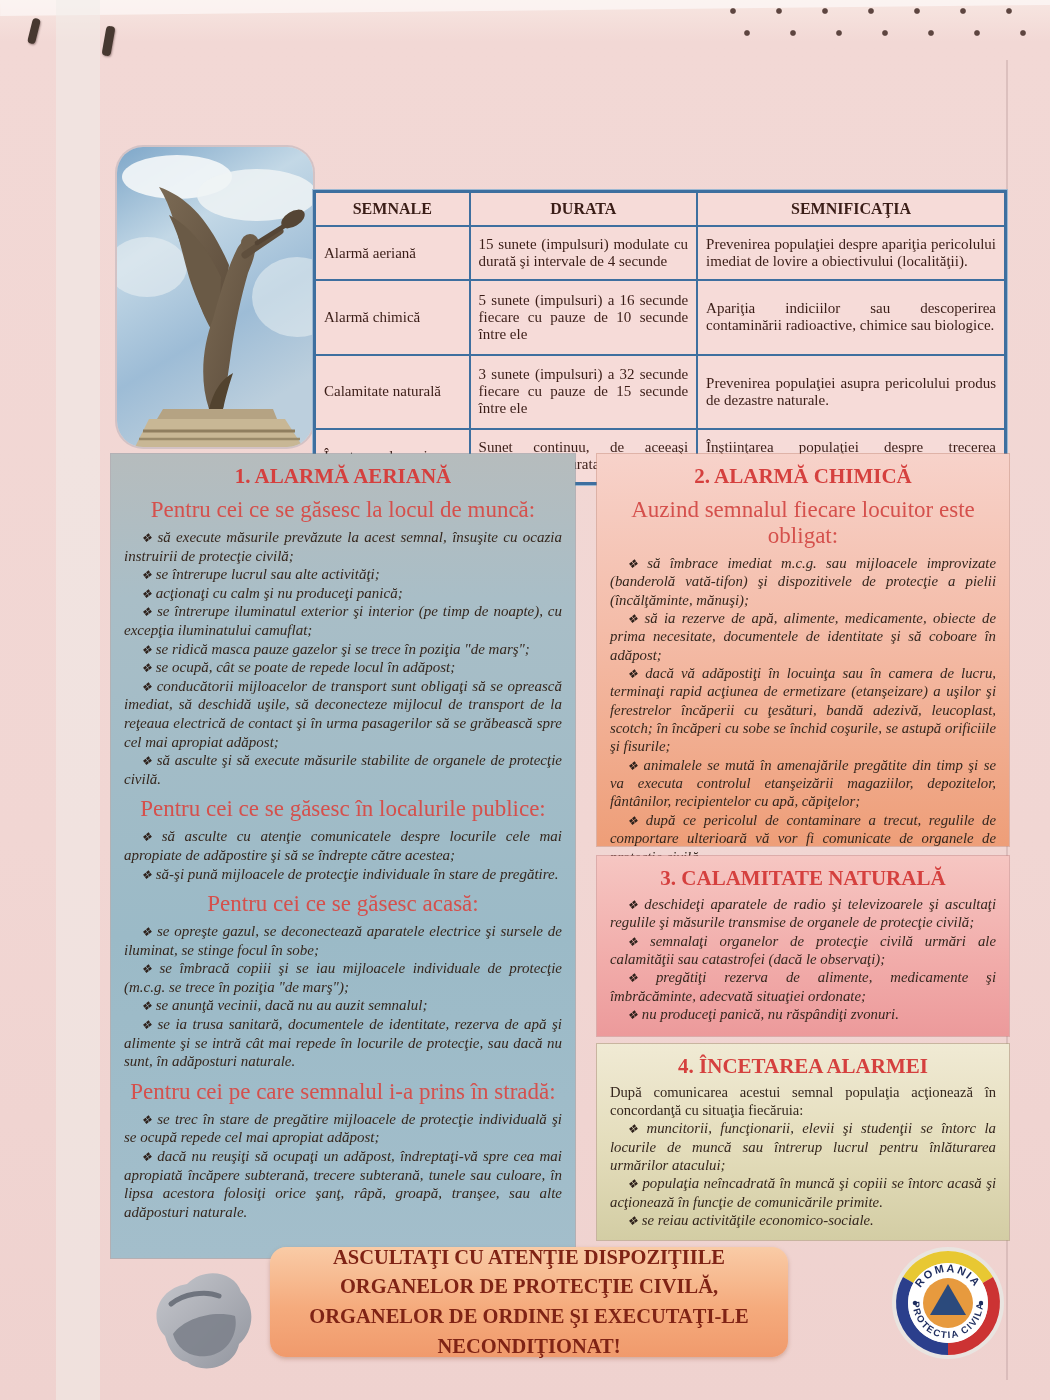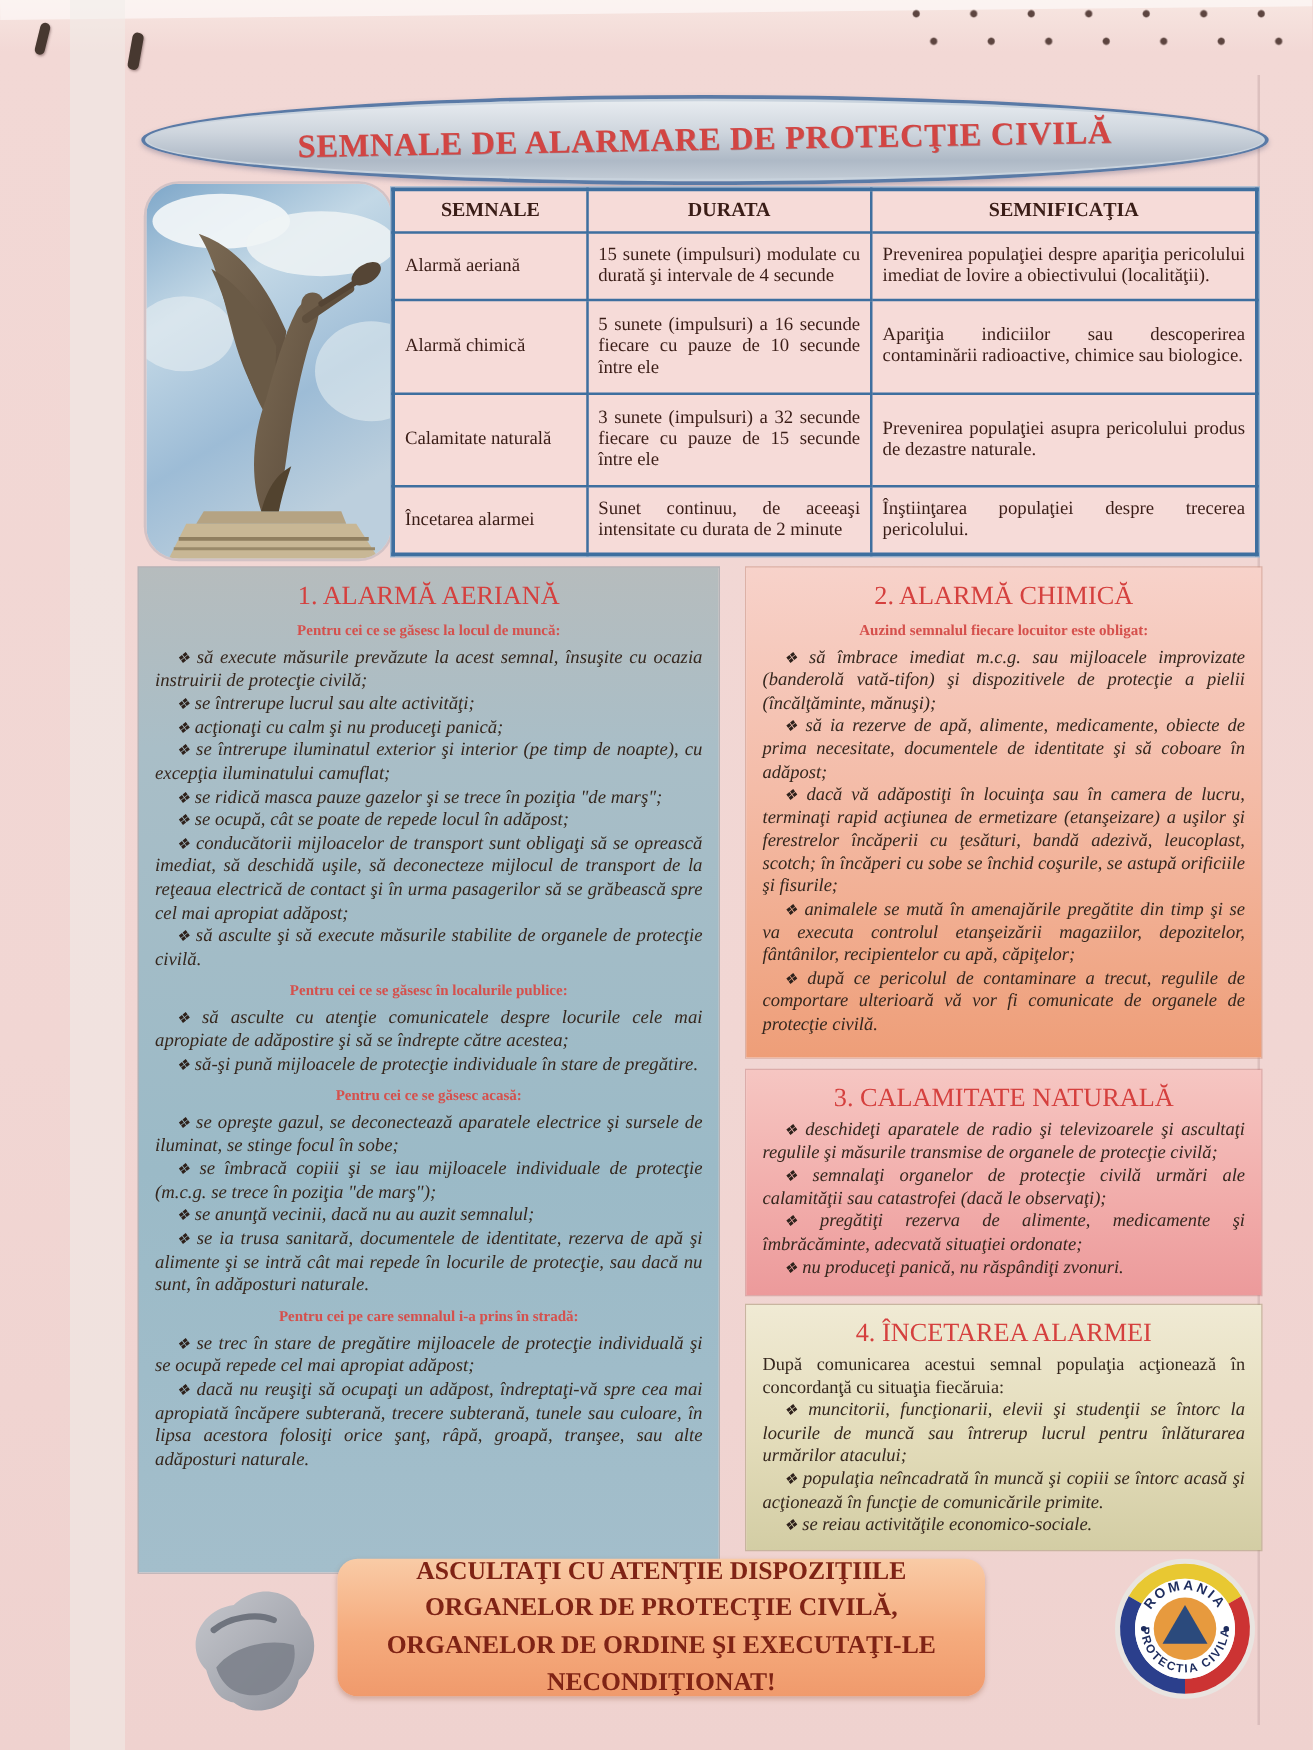--- a/index.html
+++ b/index.html
@@ -18,31 +18,31 @@
     border:3px solid #5a7aa6;box-shadow:0 0 0 2px #c9d3dd inset,0 2px 4px rgba(90,90,120,.35);
     display:flex;align-items:center;justify-content:center;}
   .banner-title{color:#d24543;font-size:26px;font-weight:bold;letter-spacing:.5px;transform:rotate(-1deg);text-shadow:.5px .5px 0 rgba(120,30,30,.35);white-space:nowrap;}
 
   
   .angel{position:absolute;left:117px;top:147px;width:196px;height:300px;border-radius:26px;overflow:hidden;box-shadow:0 0 0 2px rgba(120,130,150,.25);}
 
   
   table.sig{position:absolute;left:313px;top:150px;width:694px;height:295px;border-collapse:collapse;background:#f6dbd8;}
   table.sig th,table.sig td{border:2px solid #3e6f9f;color:#3a1d17;padding:4px 8px;vertical-align:middle;}
-  table.sig{border:3px solid #3e6f9f;box-shadow:0 0 0 1px #9db8d2;}
+  table.sig{border:3px solid #3e6f9f;box-shadow:0 0 0 1px #9db8d2;margin-top:40px;}
   table.sig th{font-size:16px;font-weight:bold;text-align:center;}
   table.sig td{font-size:15px;}
   td.sig-name{font-weight:normal;width:140px;}
   td.sig-dur{width:218px;text-align:justify;}
   td.sig-mean{width:300px;text-align:justify;}
 
   
   .panel{position:absolute;box-sizing:border-box;padding:8px 13px 6px 13px;color:#32261f;}
-  .panel-title{text-align:center;color:#d5403e;font-weight:normal;font-size:21px;margin:2px 0 4px 0;}
-  .subhead{text-align:center;color:#d5504c;font-weight:bold;font-size:12px;margin:8px 0 5px 0;}
+  .panel-title{text-align:center;color:#d5403e;font-weight:bold;font-size:21px;margin:2px 0 4px 0;}
+  .subhead{text-align:center;color:#d5504c;font-weight:normal;font-size:23px;margin:8px 0 5px 0;}
   .intro{font-size:14.6px;line-height:1.24;text-align:justify;}
   .bullets{margin:0;}
   .bullet{font-size:14.8px;line-height:1.24;text-align:justify;text-indent:17px;margin:0;font-style:italic;}
   .glyph{font-size:12px;padding-right:4px;color:#2e211b;}
   #panel-aeriana{left:111px;top:454px;width:464px;height:804px;background:linear-gradient(180deg,#b6bcbd 0%,#a9bec7 18%,#9bbac7 60%,#a3becb 100%);box-shadow:0 0 0 1px rgba(120,140,150,.5);}
   #panel-aeriana .bullet{font-size:15px;}
   #panel-chimica{left:597px;top:454px;width:412px;height:392px;background:linear-gradient(180deg,#f7d2ca 0%,#f4bca8 45%,#ee9e78 100%);box-shadow:0 0 0 1px rgba(200,140,120,.5);}
   #panel-calamitate{left:597px;top:856px;width:412px;height:180px;background:linear-gradient(180deg,#f6c6c2 0%,#f1aba9 60%,#ec9a9b 100%);box-shadow:0 0 0 1px rgba(200,130,130,.5);}
   #panel-incetarea{left:597px;top:1044px;width:412px;height:196px;background:linear-gradient(180deg,#f0ead4 0%,#e3dcba 55%,#d3cda4 100%);box-shadow:0 0 0 1px rgba(160,150,110,.5);}
   .panel .bullet,.panel .intro{color:#35271e;}
@@ -62,23 +62,20 @@
 <div id="scene">
 
   <div class="top-light"></div>
   <div class="sleeve-strip"></div>
   <div class="sleeve-edge-right"></div>
   <div class="perf-row" style="left:728px;top:6px;width:318px;"></div>
   <div class="perf-row" style="left:742px;top:28px;width:304px;"></div>
   <div class="pin" style="left:30px;top:18px;width:8px;height:26px;transform:rotate(14deg);"></div>
   <div class="pin" style="left:104px;top:26px;width:9px;height:30px;transform:rotate(10deg);"></div>
 
-  <div class="banner">
-    <span class="banner-title">SEMNALE DE ALARMARE DE PROTECŢIE CIVILĂ</span>
-  </div>
 
   <div class="angel">
     <svg width="196" height="300" viewBox="0 0 196 300">
       <defs>
         <linearGradient id="sky" x1="0" y1="0" x2="0.4" y2="1">
           <stop offset="0" stop-color="#7ea7c9"></stop>
           <stop offset="0.35" stop-color="#c3d8e6"></stop>
           <stop offset="0.7" stop-color="#9dbcd6"></stop>
           <stop offset="1" stop-color="#bccfdd"></stop>
         </linearGradient>

